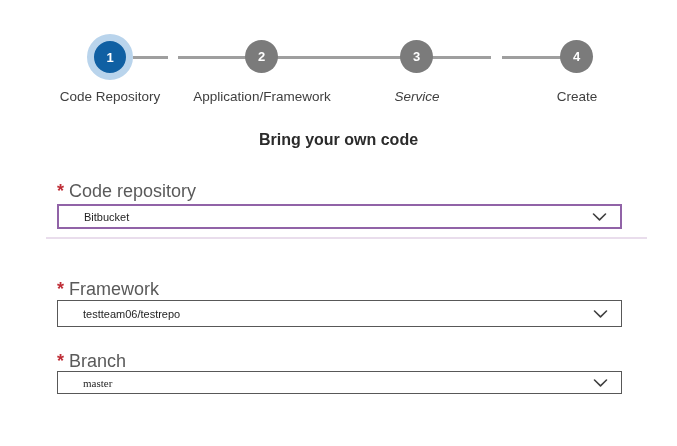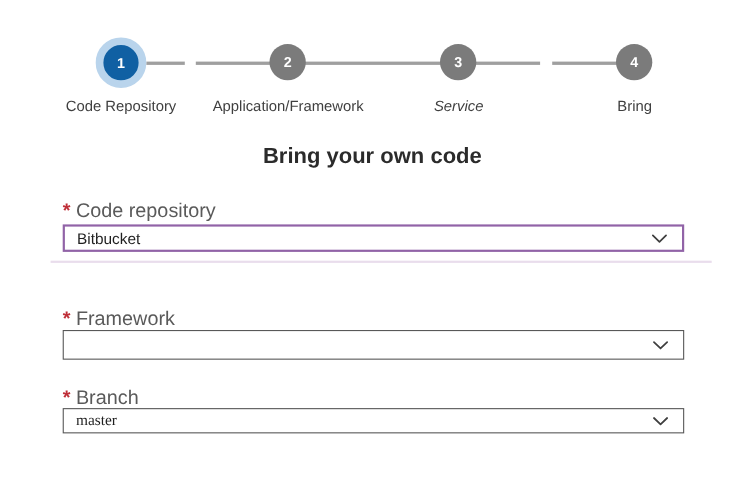--- a/index.html
+++ b/index.html
@@ -71,21 +71,21 @@
   .label-2 { left: 167px; width: 190px; }
   .label-3 { left: 367px; width: 100px; font-style: italic; }
   .label-4 { left: 527px; width: 100px; }
 
   
   .page-title {
     position: absolute;
     top: 131px; left: 0;
     width: 677px;
     text-align: center;
-    font-size: 20px;
+    font-size: 16px;
     font-weight: bold;
     color: #2b2b2b;
   }
 
   
   .field-label {
     position: absolute;
     left: 57px;
     width: 565px;
     font-size: 18px;
@@ -103,23 +103,23 @@
   .dropdown {
     position: absolute;
     left: 57px;
     width: 565px;
     background: #ffffff;
     display: flex;
     align-items: center;
     cursor: pointer;
   }
   .dropdown .value {
-    font-size: 14px;
+    font-size: 11px;
     color: #1f1f1f;
-    padding-left: 11px;
+    padding-left: 25px;
     white-space: nowrap;
   }
   .dropdown .chev {
     position: absolute;
     right: 13px;
     top: 50%;
     transform: translateY(-50%);
     display: flex;
   }
   .dd-1 {
@@ -161,21 +161,21 @@
     <div class="step-circle inactive circle-3">
       <span>3</span>
     </div>
     <div class="step-circle inactive circle-4">
       <span>4</span>
     </div>
 
     <div class="step-label label-1">Code Repository</div>
     <div class="step-label label-2">Application/Framework</div>
     <div class="step-label label-3">Service</div>
-    <div class="step-label label-4">Bring</div>
+    <div class="step-label label-4">Create</div>
   </div>
 
   <div class="page-title">Bring your own code</div>
 
   <div>
 
     <div class="field-label flabel-1">
       <span class="required-marker">*</span><span>Code repository</span>
     </div>
     <div class="dropdown dd-1">
@@ -185,20 +185,21 @@
             <polyline points="1.5,1.5 7.5,7.3 13.5,1.5" fill="none" stroke="#3f3f3f" stroke-width="1.6" stroke-linecap="round" stroke-linejoin="round"></polyline>
           </svg>
       </span>
     </div>
     <div class="focus-underline"></div>
 
     <div class="field-label flabel-2">
       <span class="required-marker">*</span><span>Framework</span>
     </div>
     <div class="dropdown dd-2">
+      <span class="value">testteam06/testrepo</span>
       <span class="chev">
         <svg width="15" height="9" viewBox="0 0 15 9">
             <polyline points="1.5,1.5 7.5,7.3 13.5,1.5" fill="none" stroke="#3f3f3f" stroke-width="1.6" stroke-linecap="round" stroke-linejoin="round"></polyline>
           </svg>
       </span>
     </div>
 
     <div class="field-label flabel-3">
       <span class="required-marker">*</span><span>Branch</span>
     </div>

